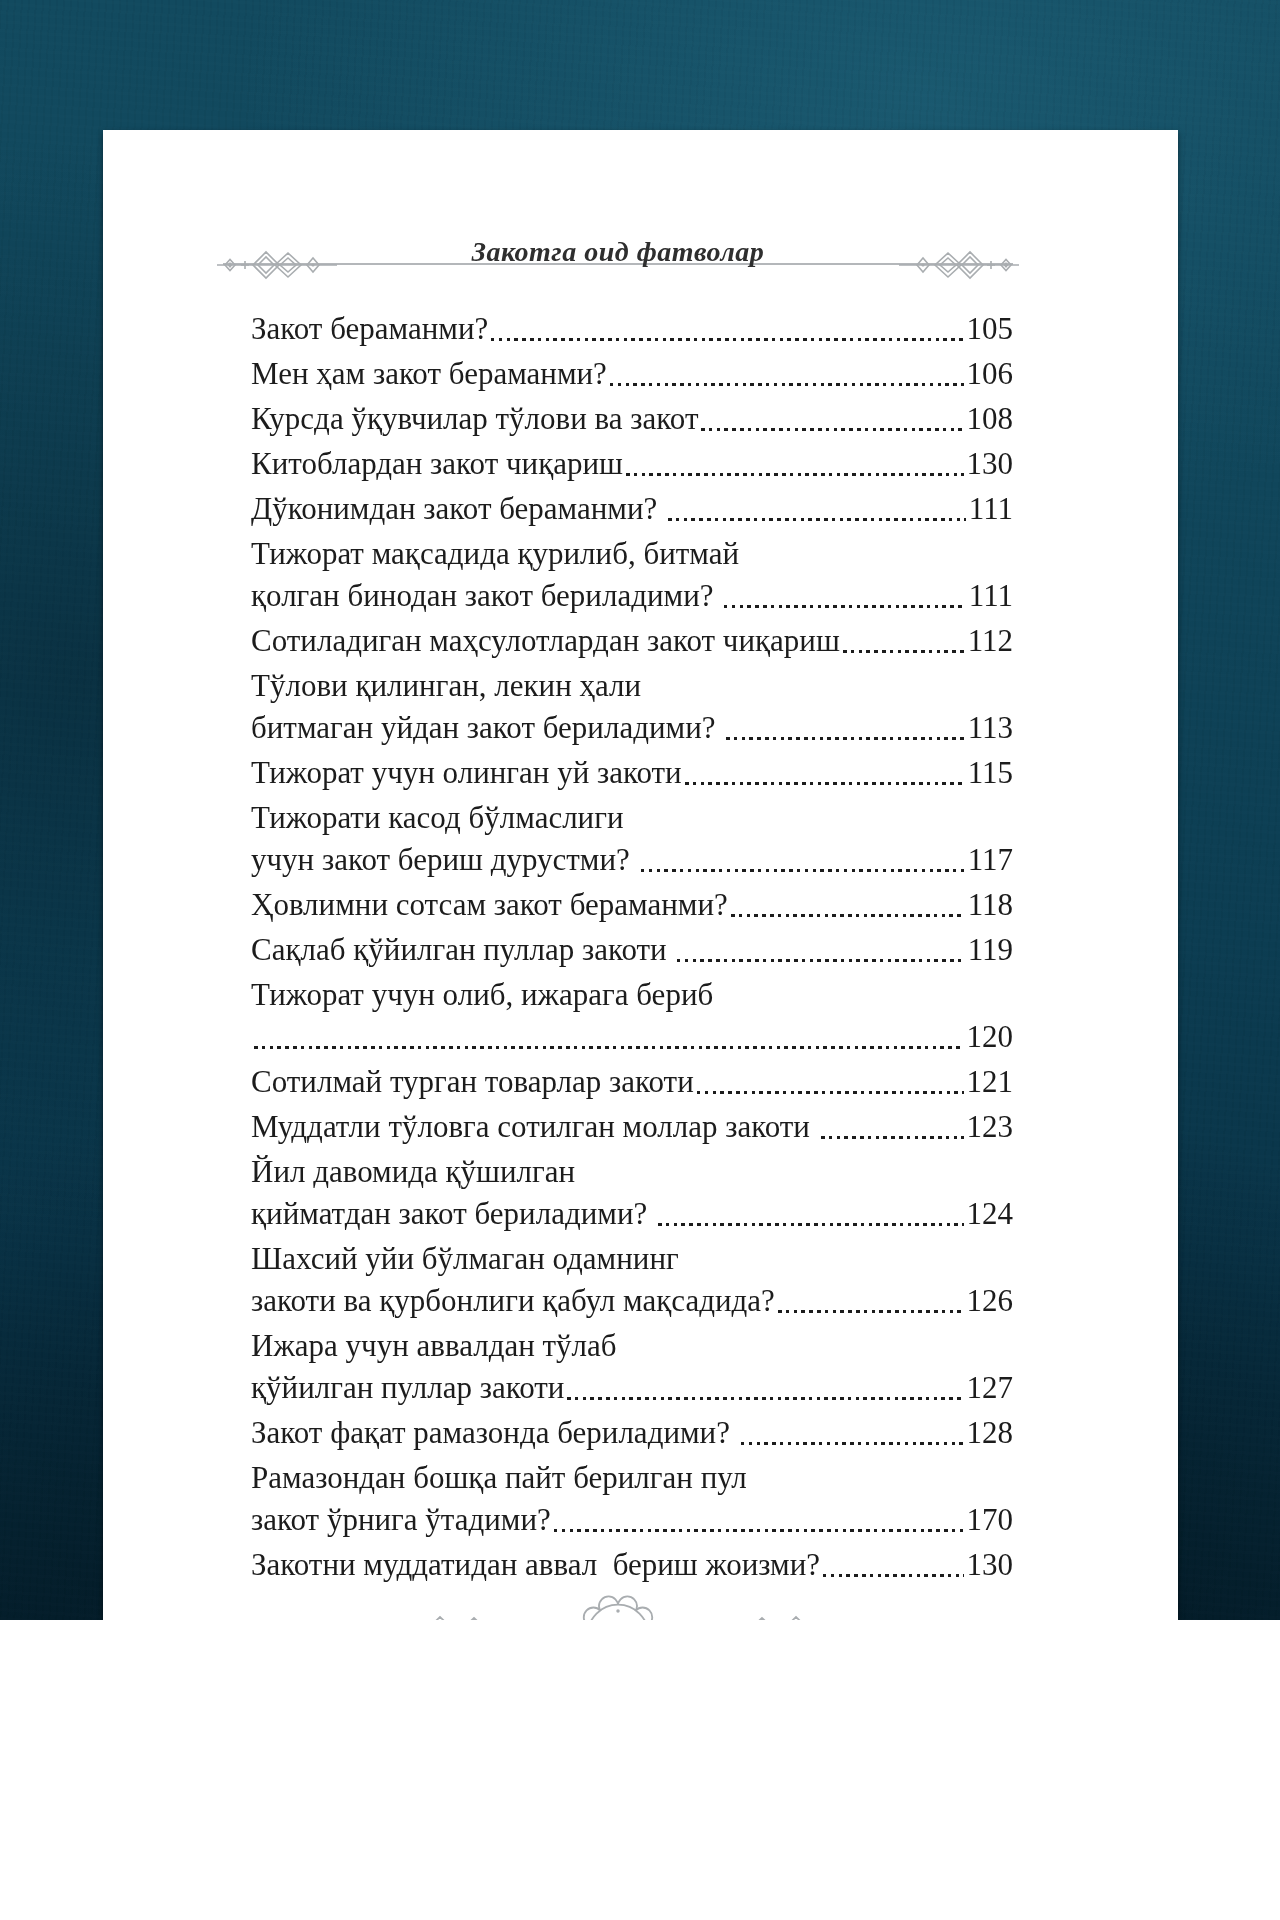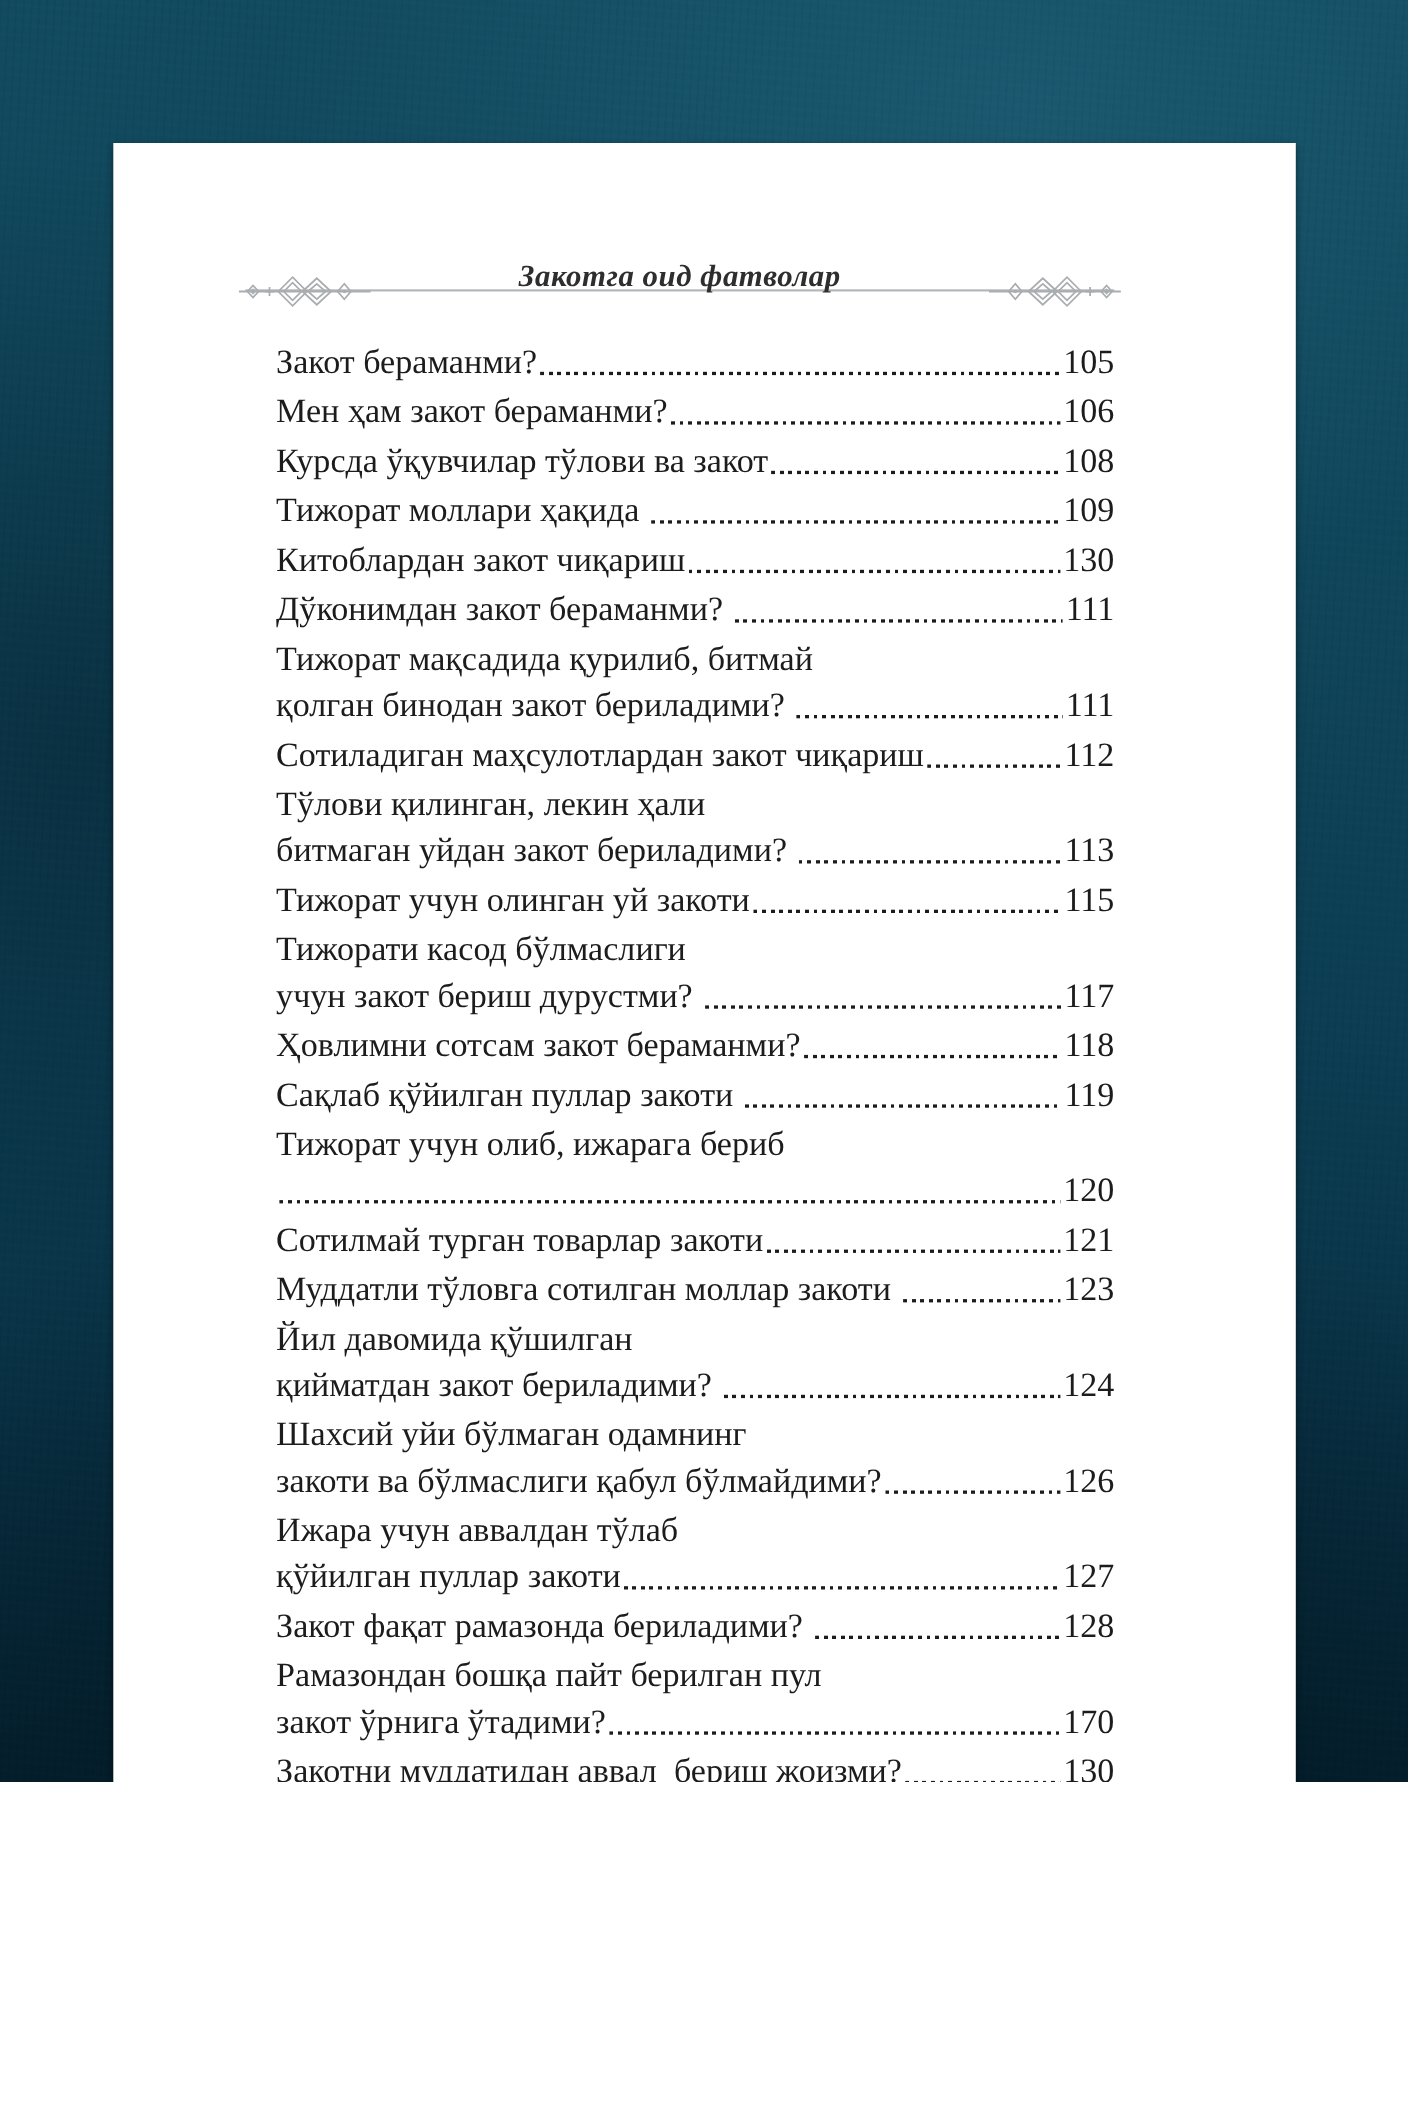--- a/index.html
+++ b/index.html
@@ -116,27 +116,20 @@
           </div>
           <div class="toc-entry">
             <div class="toc-line">
               <span class="toc-text">Курсда ўқувчилар тўлови ва закот</span>
               <span class="leader"></span>
               <span class="toc-page">108</span>
             </div>
           </div>
           <div class="toc-entry">
             <div class="toc-line">
-              <span class="toc-text">Тижорат моллари ҳақида </span>
-              <span class="leader"></span>
-              <span class="toc-page">109</span>
-            </div>
-          </div>
-          <div class="toc-entry">
-            <div class="toc-line">
               <span class="toc-text">Китоблардан закот чиқариш</span>
               <span class="leader"></span>
               <span class="toc-page">130</span>
             </div>
           </div>
           <div class="toc-entry">
             <div class="toc-line">
               <span class="toc-text">Дўконимдан закот бераманми? </span>
               <span class="leader"></span>
               <span class="toc-page">111</span>
@@ -231,21 +224,21 @@
               <span class="toc-text">қийматдан закот бериладими? </span>
               <span class="leader"></span>
               <span class="toc-page">124</span>
             </div>
           </div>
           <div class="toc-entry">
             <div class="toc-line">
               <span class="toc-text">Шахсий уйи бўлмаган одамнинг</span>
             </div>
             <div class="toc-line">
-              <span class="toc-text">закоти ва бўлмаслиги қабул бўлмайдими?</span>
+              <span class="toc-text">закоти ва қурбонлиги қабул мақсадида?</span>
               <span class="leader"></span>
               <span class="toc-page">126</span>
             </div>
           </div>
           <div class="toc-entry">
             <div class="toc-line">
               <span class="toc-text">Ижара учун аввалдан тўлаб</span>
             </div>
             <div class="toc-line">
               <span class="toc-text">қўйилган пуллар закоти</span>

